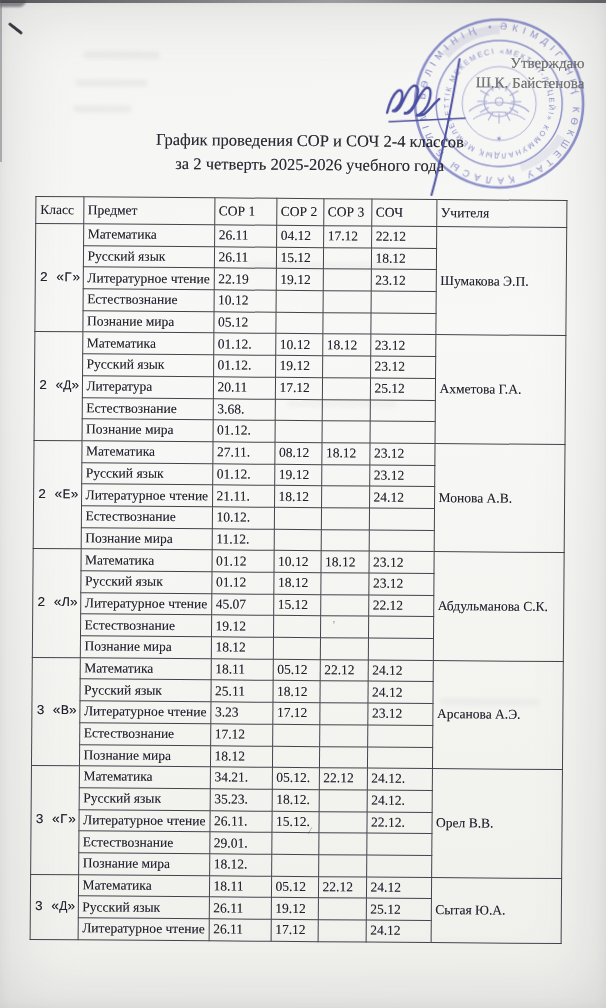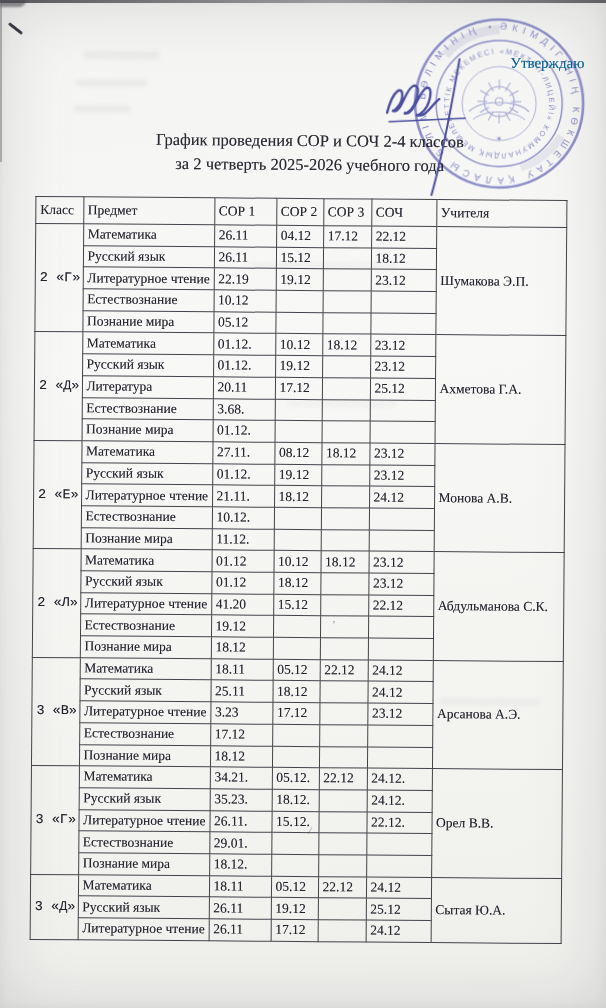--- a/index.html
+++ b/index.html
@@ -16,21 +16,21 @@
     border-bottom-right-radius:8px;filter:blur(1px);}
   .left-edge{position:absolute;top:2px;left:0;width:2px;height:160px;background:#55555c;opacity:.4;z-index:40;filter:blur(.5px);}
   .pen-mark{position:absolute;left:7px;top:27px;width:17px;height:3px;background:#34343e;border-radius:2px;
     transform:rotate(38deg);filter:blur(.4px);z-index:41;}
   .sheet{position:absolute;inset:0;transform:rotate(.45deg);transform-origin:50% 0;}
 
   
   .ghost{position:absolute;height:7px;border-radius:3px;background:#8d8d9c;opacity:.10;filter:blur(2px);pointer-events:none;}
 
   .approval{position:absolute;top:51px;right:21px;text-align:right;font-size:15px;line-height:20px;
-    color:#0369a1;z-index:10;text-shadow:0 0 .5px rgba(40,40,60,.45);}
+    color:#737373;z-index:10;text-shadow:0 0 .5px rgba(40,40,60,.45);}
   .doc-title{position:absolute;top:129px;left:0;width:606px;padding-left:16px;box-sizing:border-box;
     text-align:center;font-size:16.5px;line-height:24px;color:#2a2a33;z-index:5;
     text-shadow:0 0 .6px rgba(35,35,55,.5);}
 
   .seal{position:absolute;left:412px;top:14px;z-index:8;mix-blend-mode:multiply;opacity:.88;filter:blur(.45px);}
   .signature{position:absolute;left:386px;top:54px;z-index:12;filter:blur(.3px);}
 
   table.sched{position:absolute;left:37px;top:198px;border-collapse:collapse;z-index:6;
     font-size:13.5px;color:#22222e;text-shadow:0 0 .55px rgba(30,30,45,.4);}
   table.sched th,table.sched td{border:1px solid #43434b;padding:0 2px 0 4px;font-weight:normal;
@@ -55,20 +55,21 @@
 
   <div class="ghost" style="left:84px;top:53px;width:76px;"></div>
   <div class="ghost" style="left:76px;top:81px;width:72px;"></div>
   <div class="ghost" style="left:74px;top:107px;width:58px;"></div>
   <div class="ghost" style="left:250px;top:262px;width:150px;opacity:.06;"></div>
   <div class="ghost" style="left:290px;top:400px;width:110px;opacity:.055;"></div>
   <div class="ghost" style="left:445px;top:697px;width:100px;opacity:.07;"></div>
 
   <div class="approval">
     <div>Утверждаю</div>
+    <div>Ш.К. Байстенова</div>
   </div>
 
   <svg class="seal" width="176" height="176" viewBox="0 0 176 176">
     <g stroke="#7d81c4" fill="none">
       <circle cx="88" cy="88" r="84" stroke-width="2.6"></circle>
       <circle cx="88" cy="88" r="63" stroke-width="1.4"></circle>
       <circle cx="88" cy="88" r="37" stroke-width="1" opacity=".65"></circle>
       <path d="M 34,40 A 74,74 0 0 1 88,14" stroke-width="9" opacity=".18"></path>
       <path d="M 150,120 A 74,74 0 0 1 110,152" stroke-width="8" opacity=".15"></path>
     </g>
@@ -260,21 +261,21 @@
         </tr>
         <tr>
           <td>Русский язык</td>
           <td>01.12</td>
           <td>18.12</td>
           <td></td>
           <td>23.12</td>
         </tr>
         <tr>
           <td>Литературное чтение</td>
-          <td>41.20</td>
+          <td>45.07</td>
           <td>15.12</td>
           <td></td>
           <td>22.12</td>
         </tr>
         <tr>
           <td>Естествознание</td>
           <td>19.12</td>
           <td></td>
           <td></td>
           <td></td>

